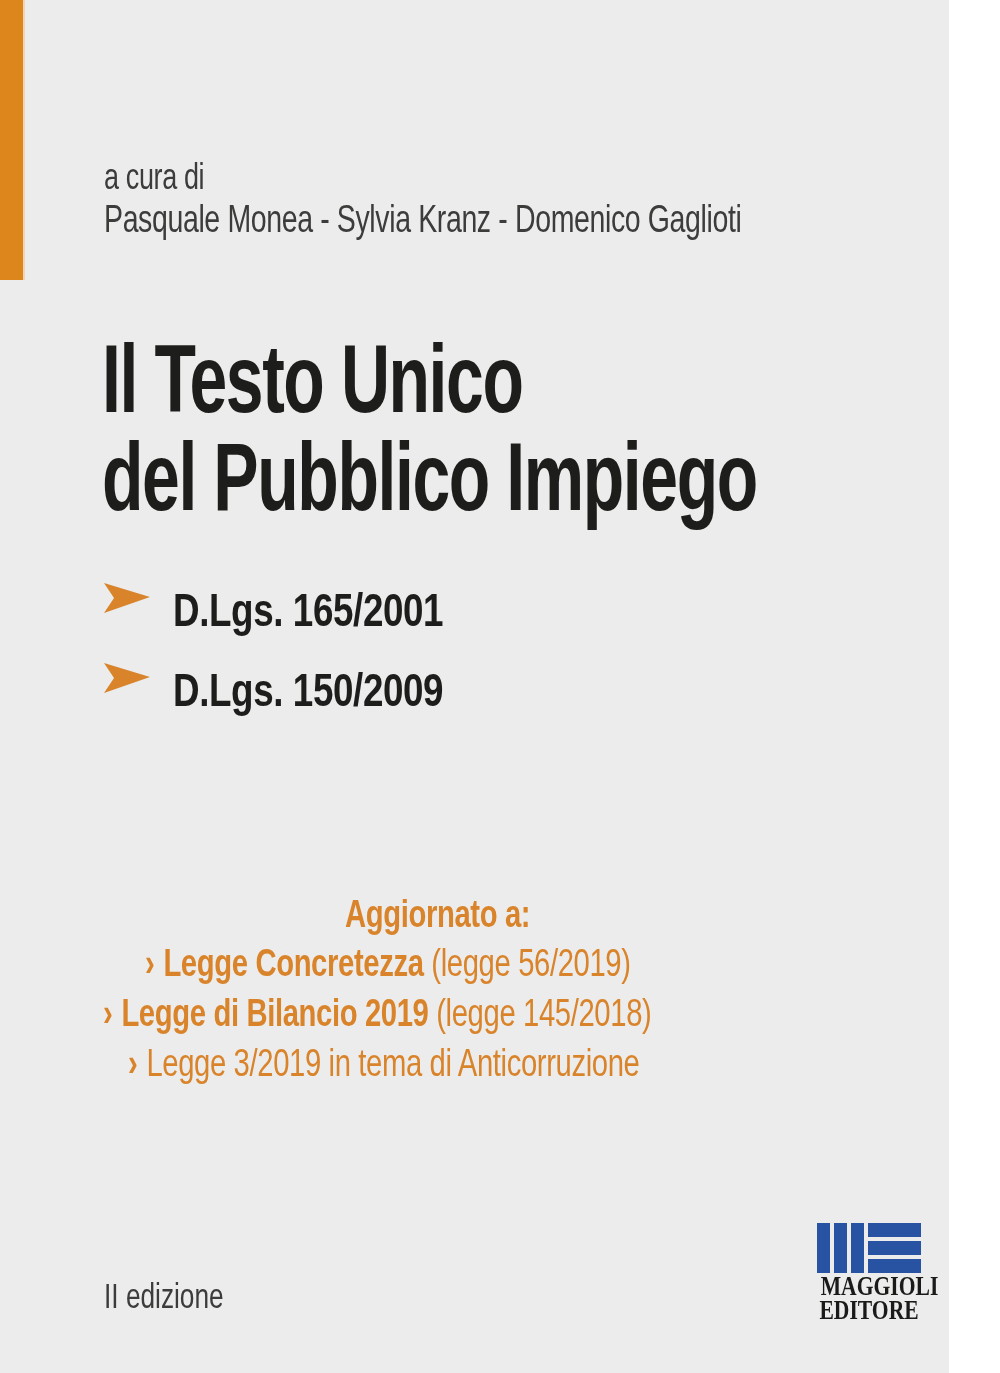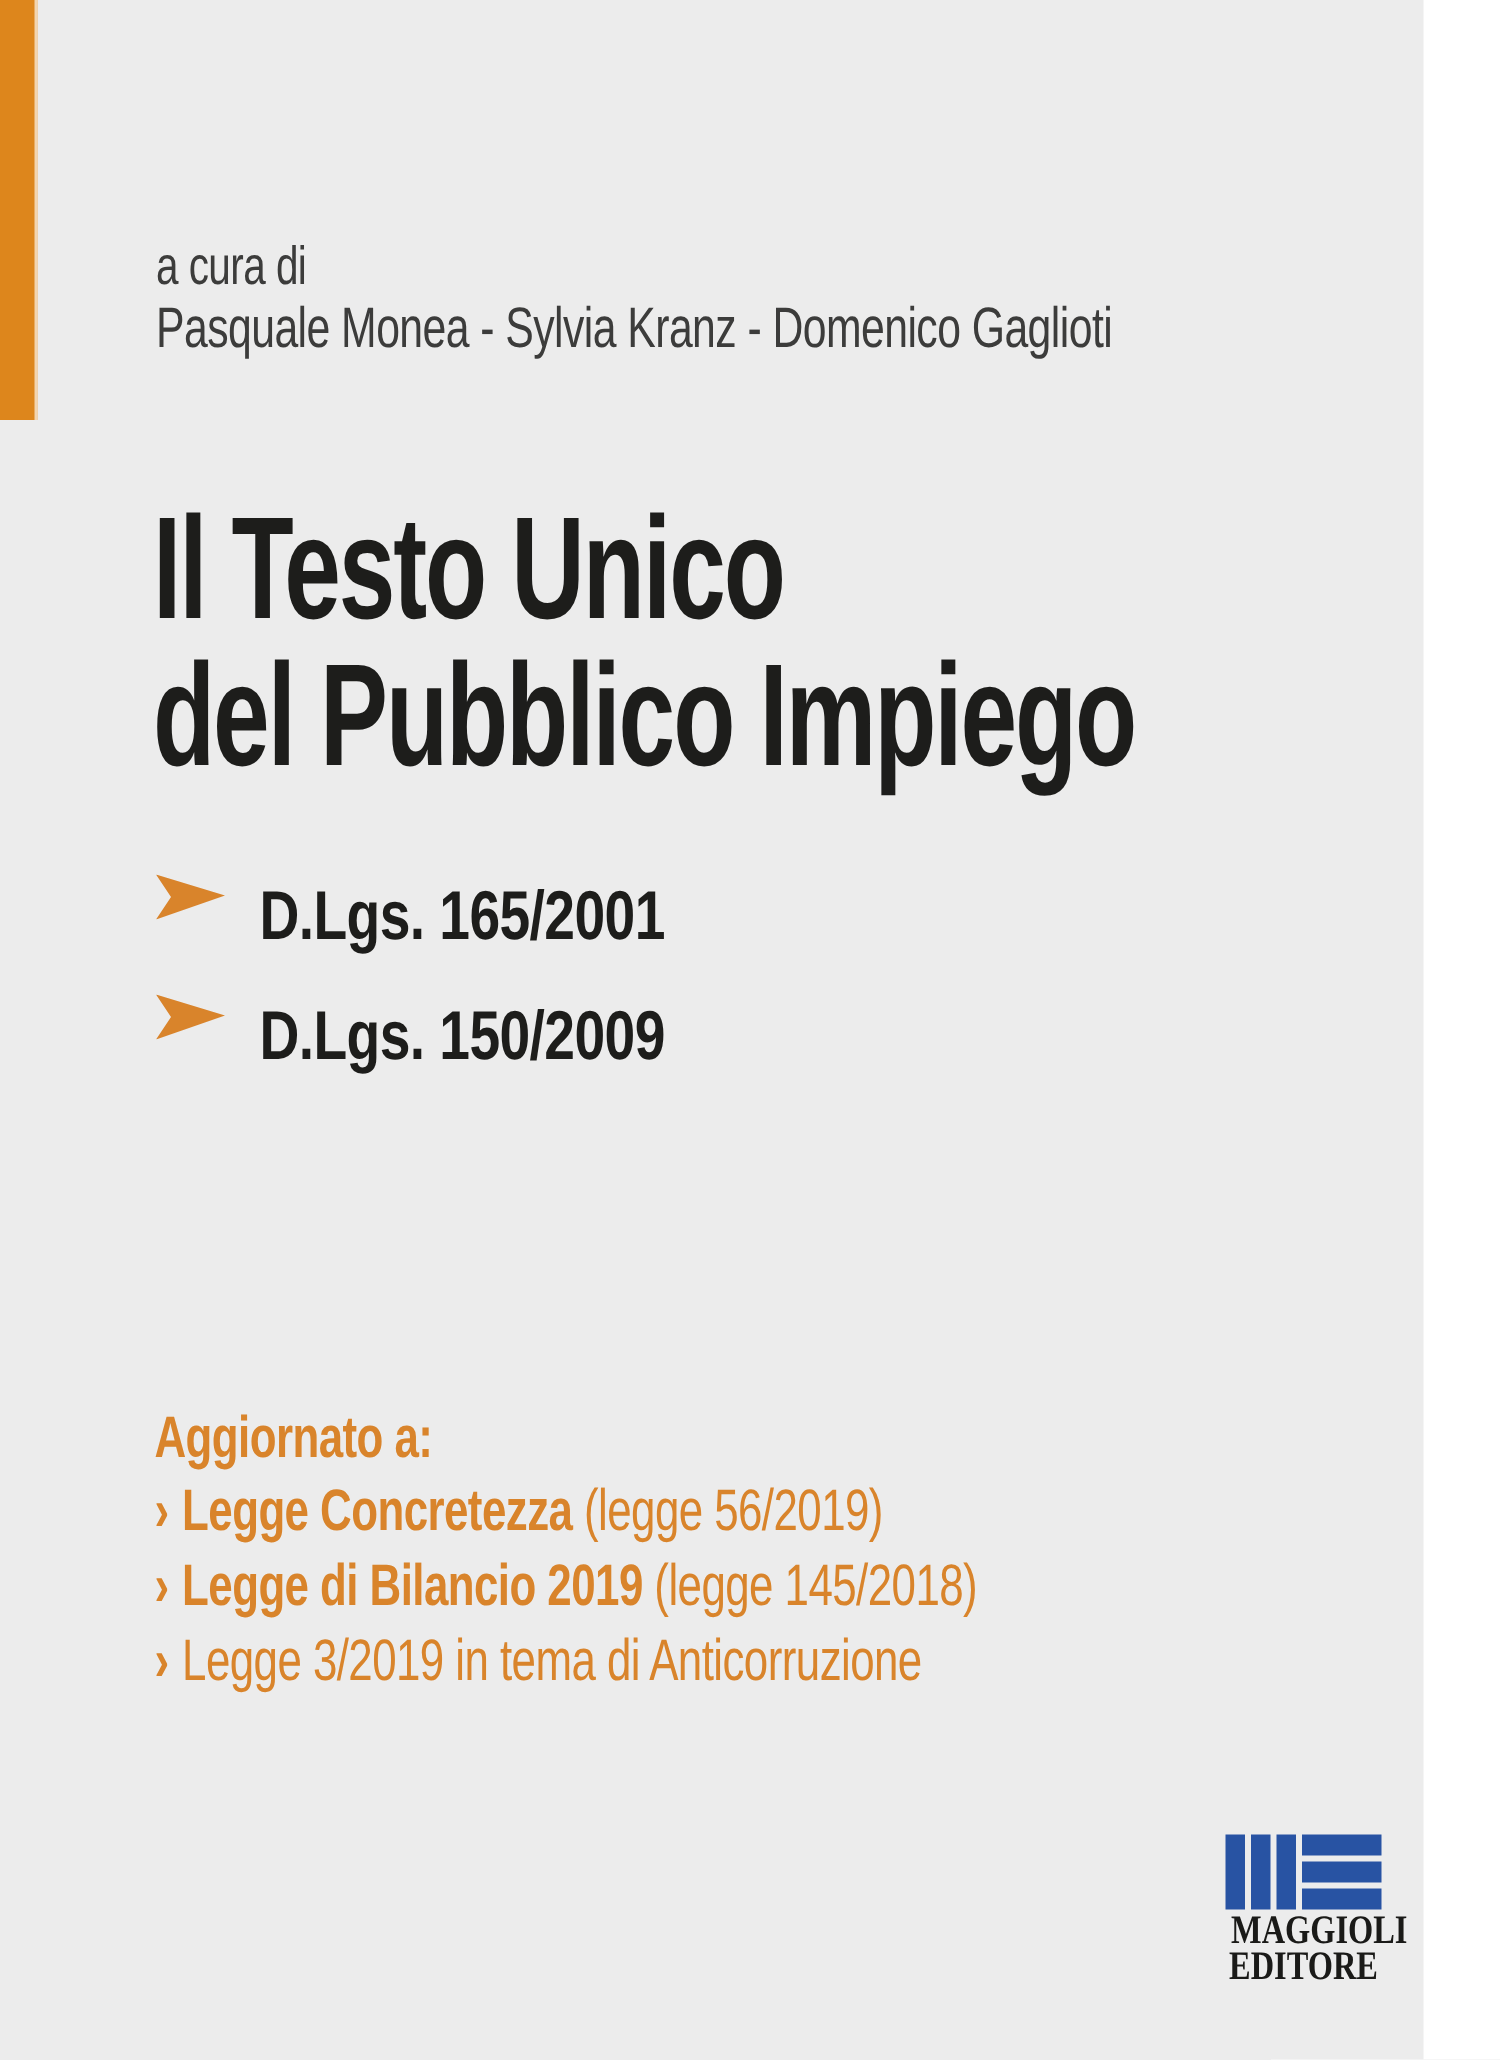--- a/index.html
+++ b/index.html
@@ -74,22 +74,23 @@
   .bullet-label {
     color: var(--title-black, #1D1D1B);
     font-weight: bold;
     font-size: 46px;
     letter-spacing: -0.5px;
   }
   .bullet-label .condensed { transform: scaleX(0.80); }
   .updated-block {
     position: absolute;
     left: 103px;
-    top: 935px;
+    top: 890px;
     color: var(--text-orange, #D9842B);
+    text-align: center;
   }
   .updated-heading {
     font-size: 39px;
     line-height: 48px;
     font-weight: bold;
     letter-spacing: -0.5px;
   }
   .updated-item {
     font-size: 39px;
     line-height: 50px;
@@ -207,20 +208,23 @@
       <span class="condensed"><span class="marker">›</span><span class="bold-part">Legge Concretezza</span><span> (legge 56/2019)</span></span>
     </div>
     <div class="updated-item">
       <span class="condensed"><span class="marker">›</span><span class="bold-part">Legge di Bilancio 2019</span><span> (legge 145/2018)</span></span>
     </div>
     <div class="updated-item">
       <span class="condensed"><span class="marker">›</span><span class="bold-part"></span><span>Legge 3/2019 in tema di Anticorruzione</span></span>
     </div>
   </div>
 
+  <div class="edition">
+    <span class="condensed">II edizione</span>
+  </div>
 
   <div class="publisher">
     <div class="logo-mark">
       <div class="logo-m">
         <div class="logo-vbar"></div>
         <div class="logo-vbar"></div>
         <div class="logo-vbar"></div>
       </div>
       <div class="logo-e">
         <div class="logo-hbar"></div>

